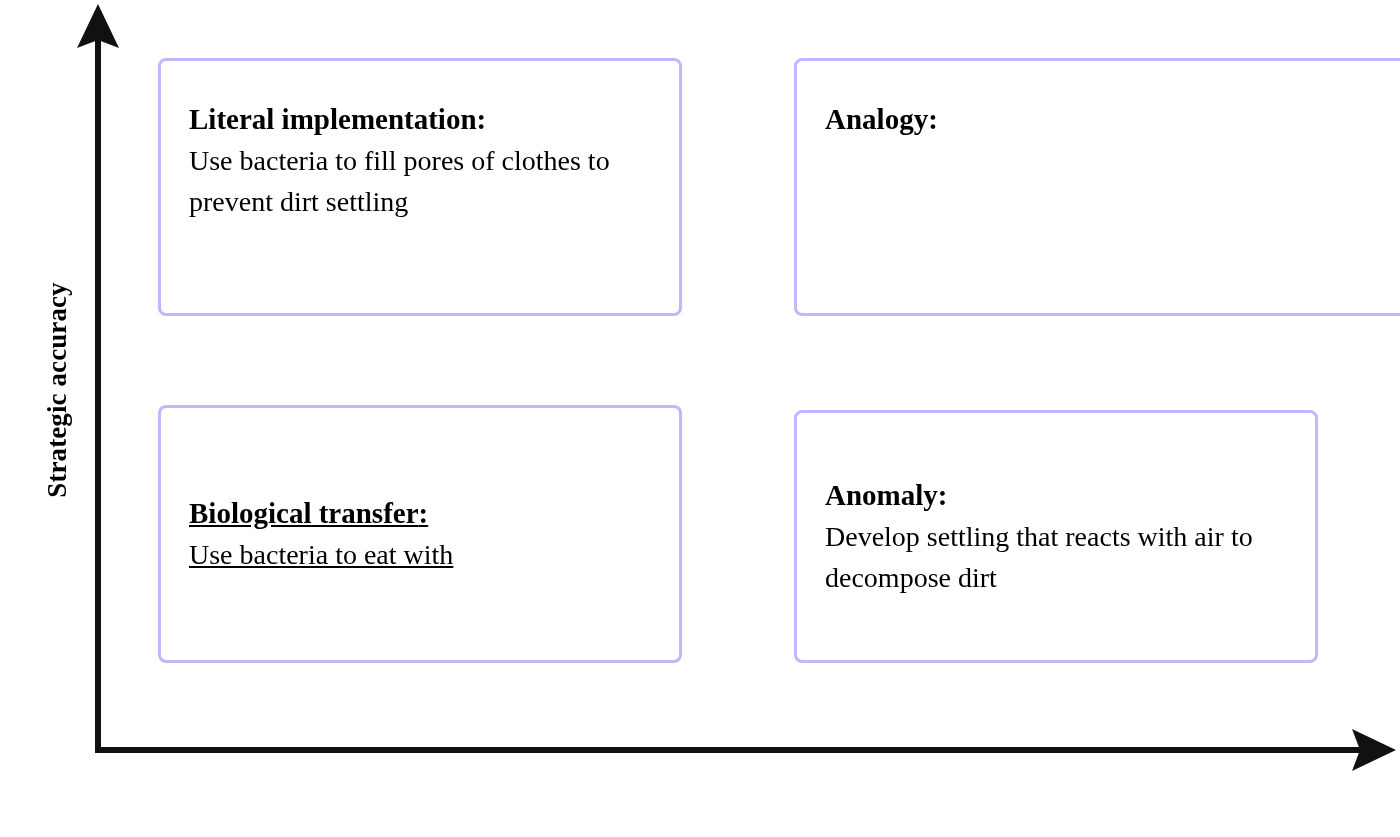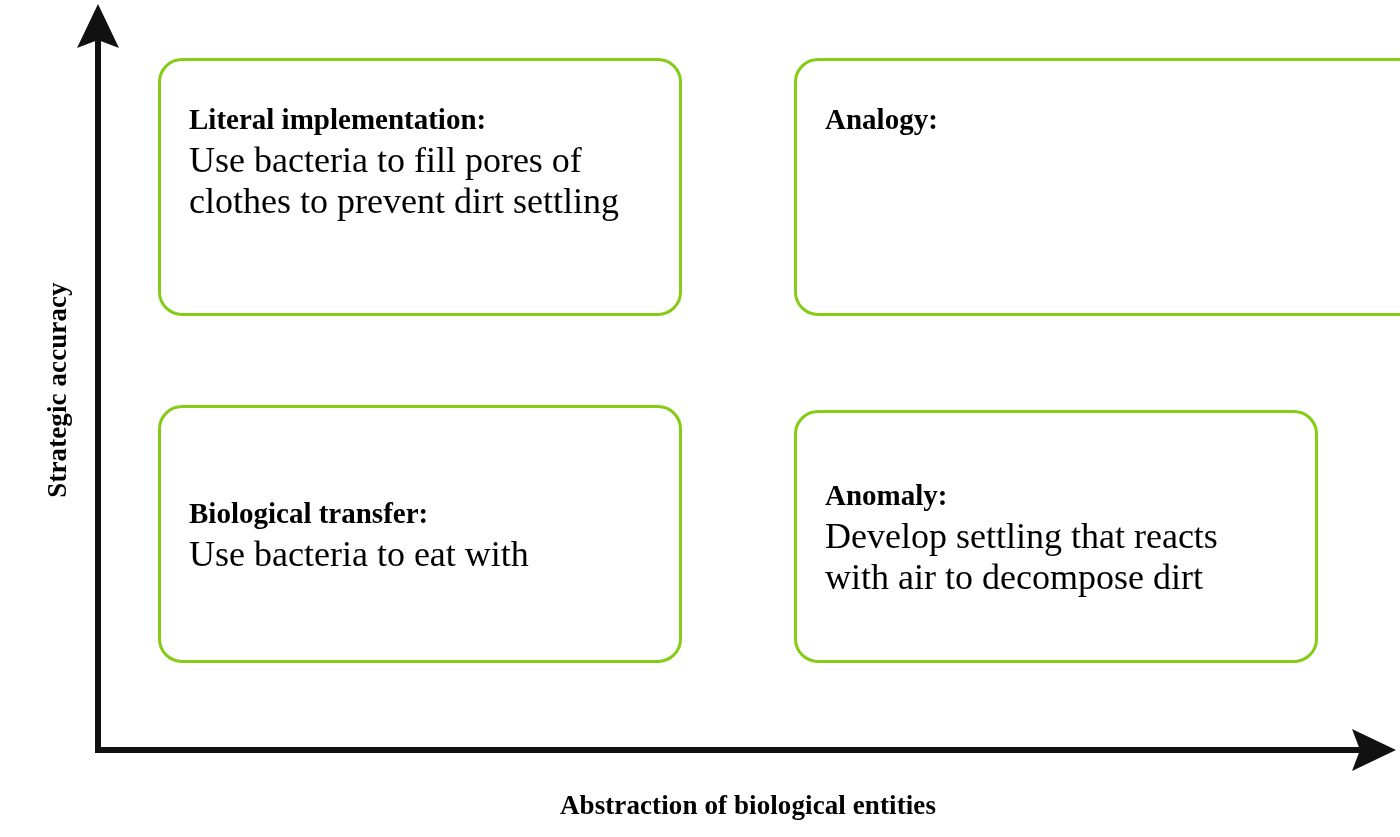--- a/index.html
+++ b/index.html
@@ -52,70 +52,69 @@
     left: 98px;
     top: 790px;
     width: 1300px;
     text-align: center;
   }
 
   
   .quad-box {
     position: absolute;
     box-sizing: border-box;
-    border: 3px solid #84cc16;
-    border-radius: 24px;
+    border: 3px solid #c4b5fd;
+    border-radius: 8px;
     background: #ffffff;
     padding: 0 28px;
     display: flex;
     flex-direction: column;
   }
   .quad-box.align-top    { justify-content: flex-start; padding-top: 38px; }
   .quad-box.align-center { justify-content: center; }
 
   .quad-title {
     font-family: "Liberation Serif", "DejaVu Serif", serif;
     font-weight: bold;
     font-size: 29px;
     line-height: 41px;
     white-space: nowrap;
   }
   .quad-title .colon { font-weight: bold; }
   .quad-body {
     font-family: "Liberation Serif", "DejaVu Serif", serif;
     font-weight: normal;
-    font-size: 36px;
+    font-size: 28px;
     line-height: 41px;
   }
 
   
   #box-literal  { left: 158px; top:  58px; width: 524px; height: 258px; }
   #box-analogy  { left: 794px; top:  58px; width: 628px; height: 258px; justify-content: space-between; }
-  #box-transfer { left: 158px; top: 405px; width: 524px; height: 258px; }
+  #box-transfer { left: 158px; top: 405px; width: 524px; height: 258px; text-decoration: underline; }
   #box-anomaly  { left: 794px; top: 410px; width: 524px; height: 253px; }
 </style>
 </head>
 <body>
 
 <div id="canvas">
 
   <svg id="axes-svg" viewBox="0 0 1400 837" xmlns="http://www.w3.org/2000/svg">
 
     <line x1="98" y1="750" x2="98" y2="24" stroke="#111111" stroke-width="6" stroke-linecap="butt"></line>
 
     <polygon points="98,4 119,48 98,40 77,48" fill="#111111"></polygon>
 
     <line x1="95" y1="750" x2="1372" y2="750" stroke="#111111" stroke-width="6" stroke-linecap="butt"></line>
 
     <polygon points="1396,750 1352,729 1360,750 1352,771" fill="#111111"></polygon>
   </svg>
 
   <div class="axis-label" id="y-axis-label">Strategic accuracy</div>
 
-  <div class="axis-label" id="x-axis-label">Abstraction of biological entities</div>
 
   <div class="quad-box align-top" id="box-literal">
     <div class="quad-title">
       <span>Literal implementation</span><span class="colon">:</span>
     </div>
     <div class="quad-body">Use bacteria to fill pores of clothes to prevent dirt settling</div>
   </div>
 
   <div class="quad-box align-top" id="box-analogy">
     <div class="quad-title">

